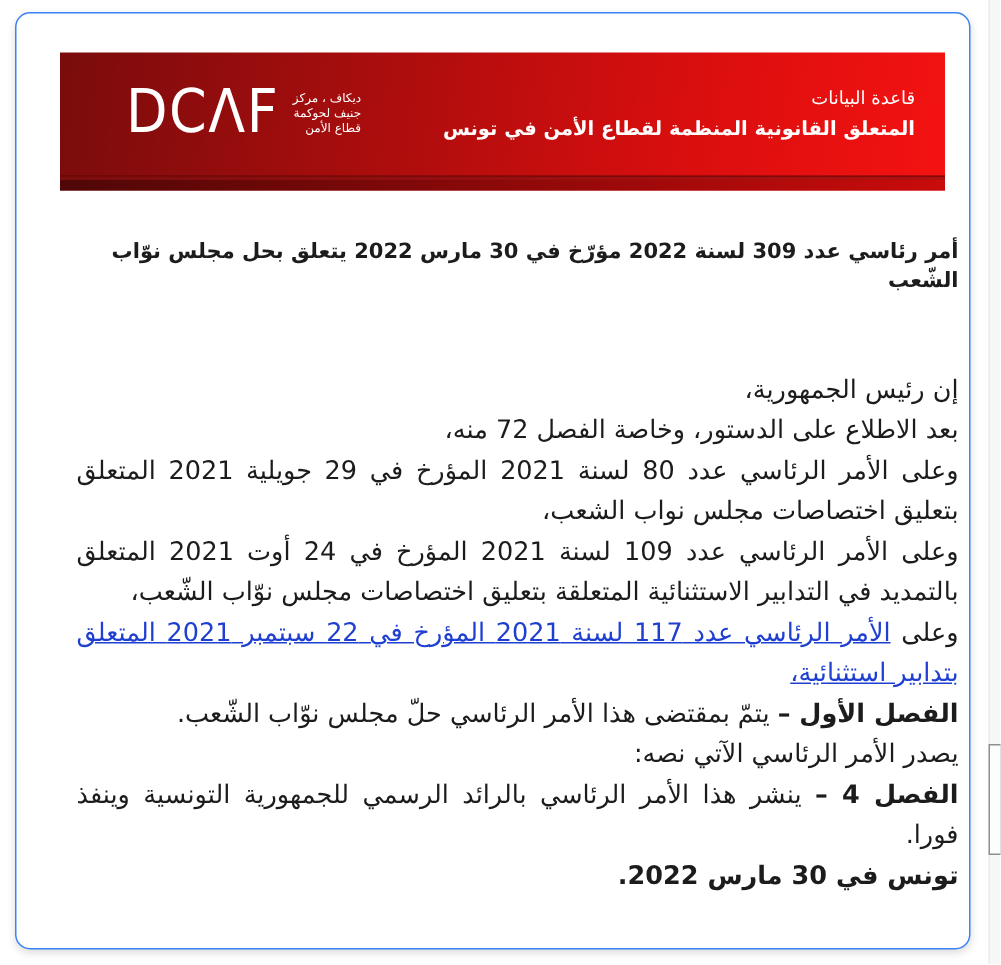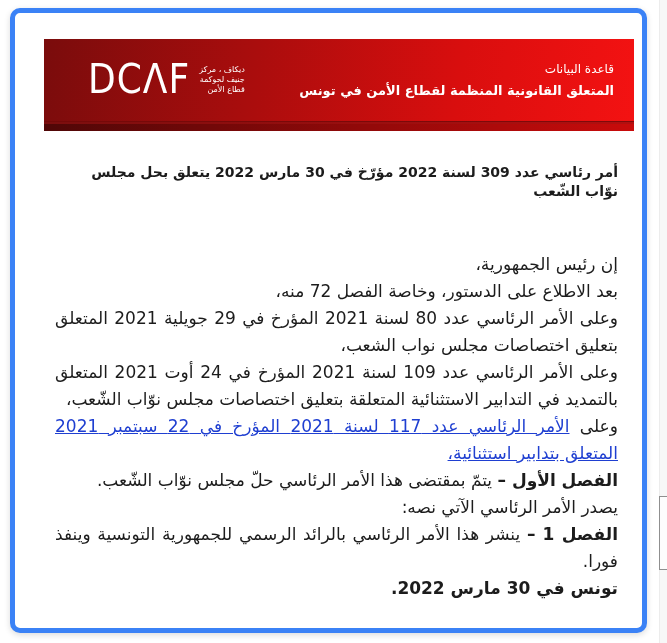--- a/index.html
+++ b/index.html
@@ -10,21 +10,21 @@
     font-family: "DejaVu Sans", sans-serif;
     position: relative;
     overflow: hidden;
   }
 
   .card {
     position: absolute;
     left: 10px; top: 8px;
     width: 637px; height: 625px;
     background: #ffffff;
-    border: 5px solid #3b82f6;
+    border: 1px solid #3b82f6;
     border-radius: 10px;
     box-shadow: 0 2px 6px rgba(0,0,0,.14);
   }
 
   .banner {
     position: absolute;
     left: 29px; top: 26px;
     width: 590px; height: 92px;
     background: linear-gradient(97deg, #7a0c0c 0%, #a90d0d 35%, #d90e0e 70%, #f41212 100%);
     display: flex;
@@ -63,21 +63,21 @@
     direction: rtl;
     text-align: right;
     color: #ffffff;
   }
   .banner-title-1 { font-size: 12px; margin-bottom: 7px; }
   .banner-title-2 { font-size: 13px; font-weight: bold; }
 
   .doc {
     position: absolute;
     left: 0; right: 0; top: 118px;
-    padding: 32px 24px 0 40px;
+    padding: 32px 7px 0 40px;
     direction: rtl;
     color: #1c1c1c;
   }
   .doc h1 {
     font-size: 14px;
     font-weight: bold;
     line-height: 19px;
     margin: 0 0 50px 0;
     text-align: right;
   }
@@ -137,21 +137,21 @@
     <p>بعد الاطلاع على الدستور، وخاصة الفصل 72 منه،</p>
     <p>وعلى الأمر الرئاسي عدد 80 لسنة 2021 المؤرخ في 29 جويلية 2021 المتعلق بتعليق اختصاصات مجلس نواب الشعب،</p>
     <p>وعلى الأمر الرئاسي عدد 109 لسنة 2021 المؤرخ في 24 أوت 2021 المتعلق بالتمديد في التدابير الاستثنائية المتعلقة بتعليق اختصاصات مجلس نوّاب الشّعب،</p>
 
     <p><span>وعلى </span><a href="#">الأمر الرئاسي عدد 117 لسنة 2021 المؤرخ في 22 سبتمبر 2021 المتعلق بتدابير استثنائية،</a></p>
 
     <p><b>الفصل الأول –</b><span> يتمّ بمقتضى هذا الأمر الرئاسي حلّ مجلس نوّاب الشّعب.</span></p>
 
     <p>يصدر الأمر الرئاسي الآتي نصه:</p>
 
-    <p><b>الفصل 1 –</b><span> ينشر هذا الأمر الرئاسي بالرائد الرسمي للجمهورية التونسية وينفذ فورا.</span></p>
+    <p><b>الفصل 4 –</b><span> ينشر هذا الأمر الرئاسي بالرائد الرسمي للجمهورية التونسية وينفذ فورا.</span></p>
 
     <p class="date-line">تونس في 30 مارس 2022.</p>
   </div>
 
 </div>
 
 <div class="right-strip">
   <div class="right-box"></div>
 </div>
 

